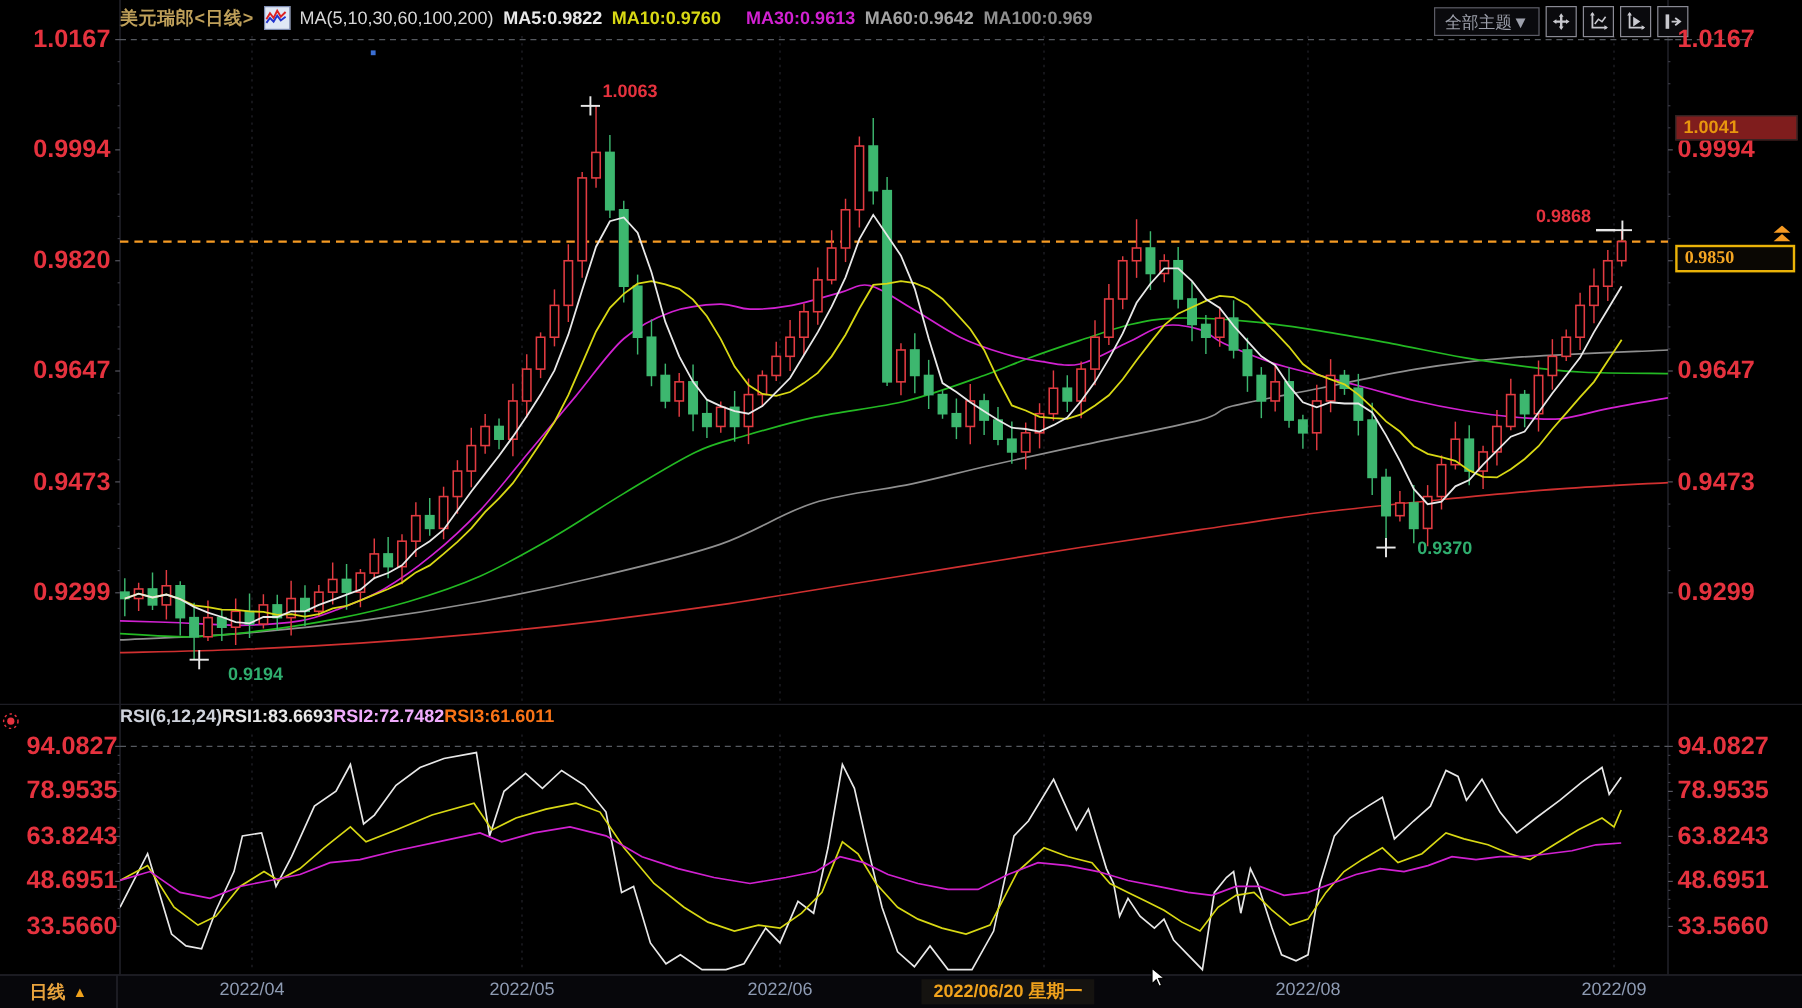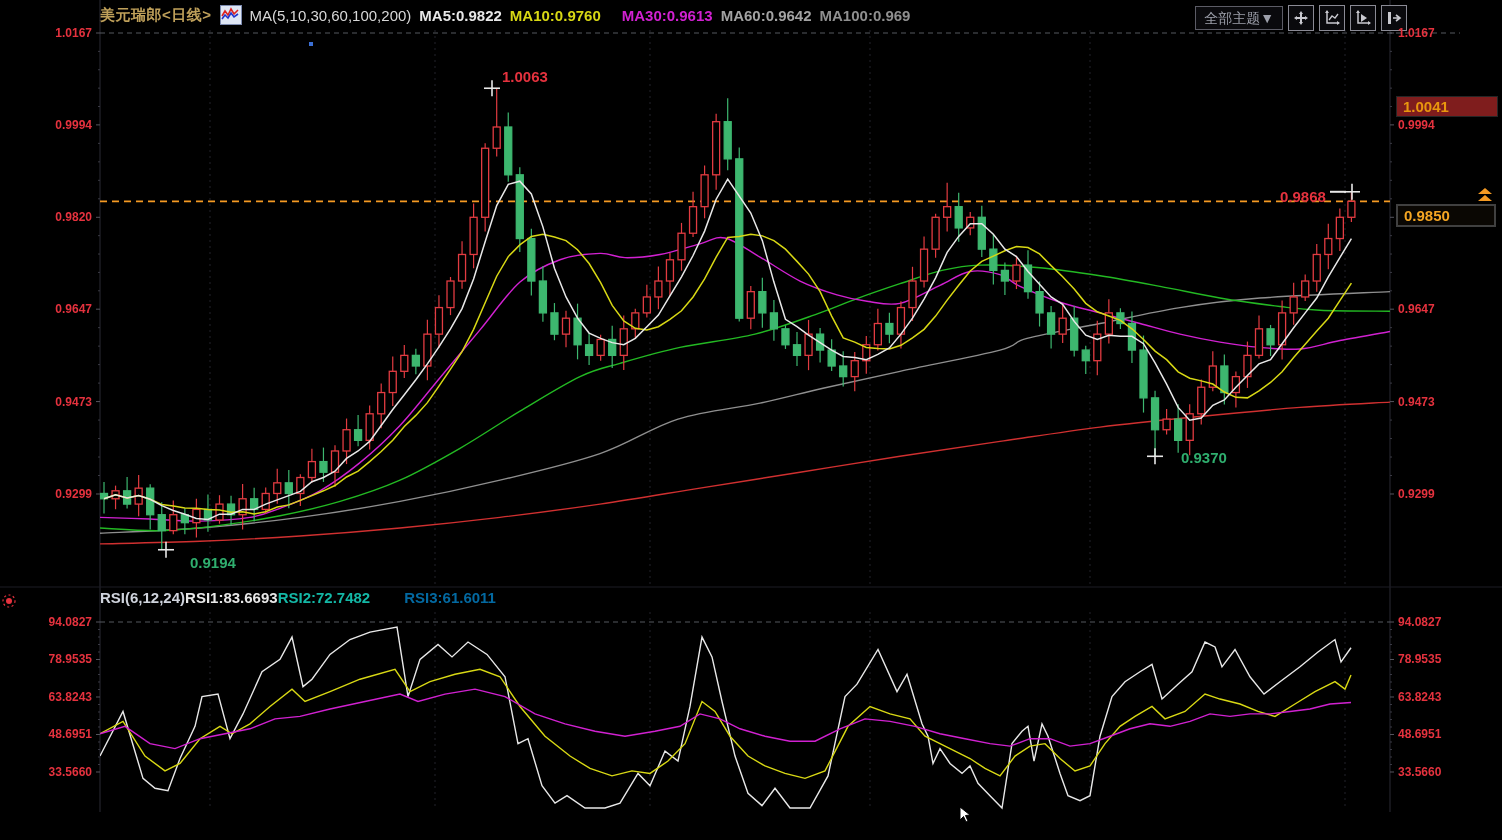--- a/index.html
+++ b/index.html
@@ -9,21 +9,21 @@
   .hdr{position:absolute;top:5px;left:100px;display:flex;align-items:center;gap:8px;
        font-size:15px;white-space:nowrap;}
   .title{font-weight:bold;letter-spacing:.5px;}
   .chart-ico{width:20px;height:18px;background:#dfe7f5;border:1px solid #7d8bb0;display:inline-block;position:relative;}
   .legend-item{font-weight:bold;}
   .controls{position:absolute;top:5px;right:95px;display:flex;gap:5px;align-items:center;}
   .dropdown{border:1px solid #5c5c66;color:#9da0ab;background:#0a0a0d;font-size:14px;
             padding:1px 8px;height:20px;line-height:20px;cursor:pointer;}
   .tool-btn{width:22px;height:22px;border:1px solid #8a8a94;background:#0a0a0d;padding:1px;
             display:flex;align-items:center;justify-content:center;cursor:pointer;}
-  .axis-label{position:absolute;font-size:12px;font-weight:bold;color:#e5323e;
+  .axis-label{position:absolute;font-size:21px;font-weight:bold;color:#e5323e;
               width:70px;text-align:right;transform:translateY(-50%);}
   .axis-label.rt{text-align:left;}
   .marker-box{position:absolute;font-size:15px;font-weight:bold;padding:1px 6px;}
   .anno{position:absolute;font-size:15px;font-weight:bold;white-space:nowrap;}
   .timebar{position:absolute;left:0;top:812px;width:1502px;height:28px;background:#07070b;
            border-top:1px solid #2b2b34;}
   .period{position:absolute;left:0;top:0;width:97px;height:28px;border-right:1px solid #2b2b34;
           color:#e8a33d;font-weight:bold;font-size:15px;display:flex;align-items:center;
           justify-content:center;gap:6px;cursor:pointer;}
   .tlabel{position:absolute;top:3px;transform:translateX(-50%);font-size:15px;color:#8e9bb3;}
@@ -471,41 +471,55 @@
     </div>
   <div id="rsi-right-axis">
       <div class="axis-label rt" style="top: 622px; left: 1398px;">94.0827</div>
       <div class="axis-label rt" style="top: 659.499px; left: 1398px;">78.9535</div>
       <div class="axis-label rt" style="top: 696.998px; left: 1398px;">63.8243</div>
       <div class="axis-label rt" style="top: 734.498px; left: 1398px;">48.6951</div>
       <div class="axis-label rt" style="top: 771.997px; left: 1398px;">33.5660</div>
     </div>
 
   <div class="marker-box" id="upper-marker" style="left:1396px;top:96px;width:88px;background:#7f1d1d;border:1px solid #262626;color:#e8960e;">1.0041</div>
-  <div class="marker-box" id="current-marker" style="left:1396px;top:204px;width:84px;background:#0a0703;border:2px solid #404040;color:#f5a623;">0.9850</div>
+  <div class="marker-box" id="current-marker" style="left:1396px;top:204px;width:84px;background:#0a0703;border:2px solid #eab308;color:#f5a623;font-family:Liberation Serif, serif;">0.9850</div>
   <svg width="18" height="16" style="position:absolute;left:1476px;top:188px">
     <path d="M9 0 L16 6 H2 Z" fill="#f59a23"></path>
       <path d="M9 7 L16 13 H2 Z" fill="#f59a23"></path>
   </svg>
 
   <svg class="rsi-ico" viewBox="0 0 14 14">
     <circle cx="7" cy="7" r="3" fill="#e5323e"></circle>
     <circle cx="7" cy="7" r="6" fill="none" stroke="#e5323e" stroke-width="1.2" stroke-dasharray="2,2.5"></circle>
   </svg>
   <div class="rsi-hdr">
     <span style="color:#cfd3dc">RSI(6,12,24)</span>
     <span style="color: rgb(232, 232, 232);">RSI1:83.6693</span>
-    <span style="color: #14b8a6;">RSI2:72.7482</span>
-    <span style="color: #0369a1; margin-left: 34px;">RSI3:61.6011</span>
+    <span style="color: #f0abfc;">RSI2:72.7482</span>
+    <span style="color: #f97316;">RSI3:61.6011</span>
   </div>
 
   <div id="annos">
       <div class="anno" style="color: rgb(229, 50, 62); left: 502px; top: 68.2344px;">1.0063</div>
-      <div class="anno" style="color: rgb(229, 50, 62); left: 1280px; top: 171.799px; margin-top: 16px;">0.9868</div>
+      <div class="anno" style="color: rgb(229, 50, 62); left: 1280px; top: 171.799px;">0.9868</div>
       <div class="anno" style="color: rgb(47, 174, 110); left: 190px; top: 553.76px;">0.9194</div>
       <div class="anno" style="color: rgb(47, 174, 110); left: 1181px; top: 449px;">0.9370</div>
     </div>
 
+  <div class="timebar">
+    <div class="period">
+      <span>日线</span>
+      <span style="color:#f0a21c;font-size:12px">▲</span>
+    </div>
+    <div id="time-labels">
+        <div class="tlabel" style="left: 210px;">2022/04</div>
+        <div class="tlabel" style="left: 435px;">2022/05</div>
+        <div class="tlabel" style="left: 650px;">2022/06</div>
+        <div class="tlabel hl" style="left: 840px;">2022/06/20 星期一</div>
+        <div class="tlabel" style="left: 1090px;">2022/08</div>
+        <div class="tlabel" style="left: 1345px;">2022/09</div>
+      </div>
+  </div>
 
   <svg width="14" height="18" style="position:absolute;left:958px;top:806px;z-index:9">
     <path d="M2 1 L2 14 L5.5 10.5 L8 16 L10 15 L7.5 9.5 L12 9 Z" fill="#fff" stroke="#000" stroke-width="1"></path>
   </svg>
 </div>
 
 </body></html>

